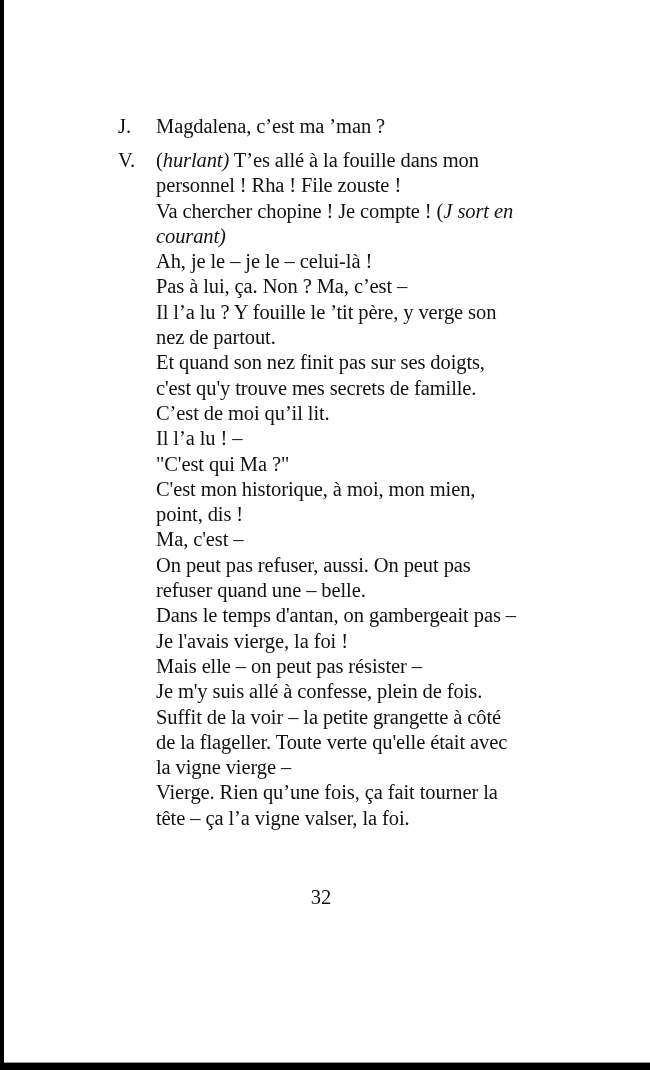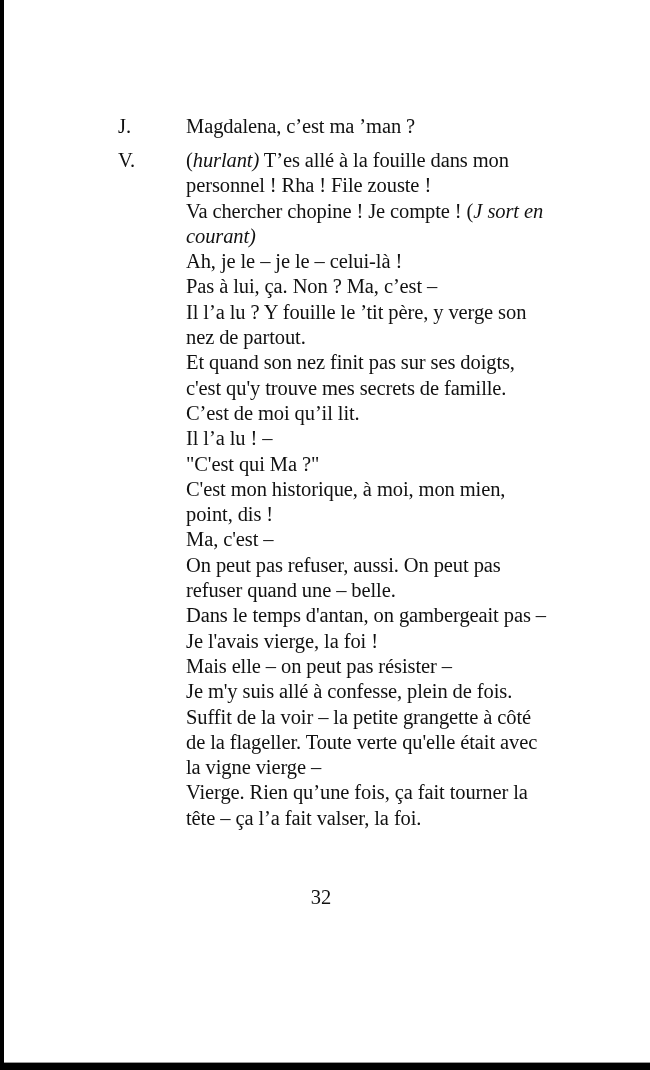--- a/index.html
+++ b/index.html
@@ -34,21 +34,21 @@
       left: 0;
       width: 646px;
     }
     .speaker {
       position: absolute;
       left: 114px;
       top: 0;
     }
     .lines {
       position: absolute;
-      left: 182px;
+      left: 152px;
       top: 0;
       width: 420px;
     }
     .line {
       display: block;
       white-space: nowrap;
     }
     .it {
       font-style: italic;
       font-family: Liberation Serif, serif;
@@ -98,19 +98,19 @@
         <span class="line"><span>On peut pas refuser, aussi. On peut pas</span></span>
         <span class="line"><span>refuser quand une – belle.</span></span>
         <span class="line"><span>Dans le temps d'antan, on gambergeait pas –</span></span>
         <span class="line"><span>Je l'avais vierge, la foi !</span></span>
         <span class="line"><span>Mais elle – on peut pas résister –</span></span>
         <span class="line"><span>Je m'y suis allé à confesse, plein de fois.</span></span>
         <span class="line"><span>Suffit de la voir – la petite grangette à côté</span></span>
         <span class="line"><span>de la flageller. Toute verte qu'elle était avec</span></span>
         <span class="line"><span>la vigne vierge –</span></span>
         <span class="line"><span>Vierge. Rien qu’une fois, ça fait tourner la</span></span>
-        <span class="line"><span>tête – ça l’a fait valser, la foi.</span></span>
+        <span class="line"><span>tête – ça l’a vigne valser, la foi.</span></span>
       </div>
   </div>
 
   <div class="page-number text">32</div>
 
 </div>
 
 </body></html>

